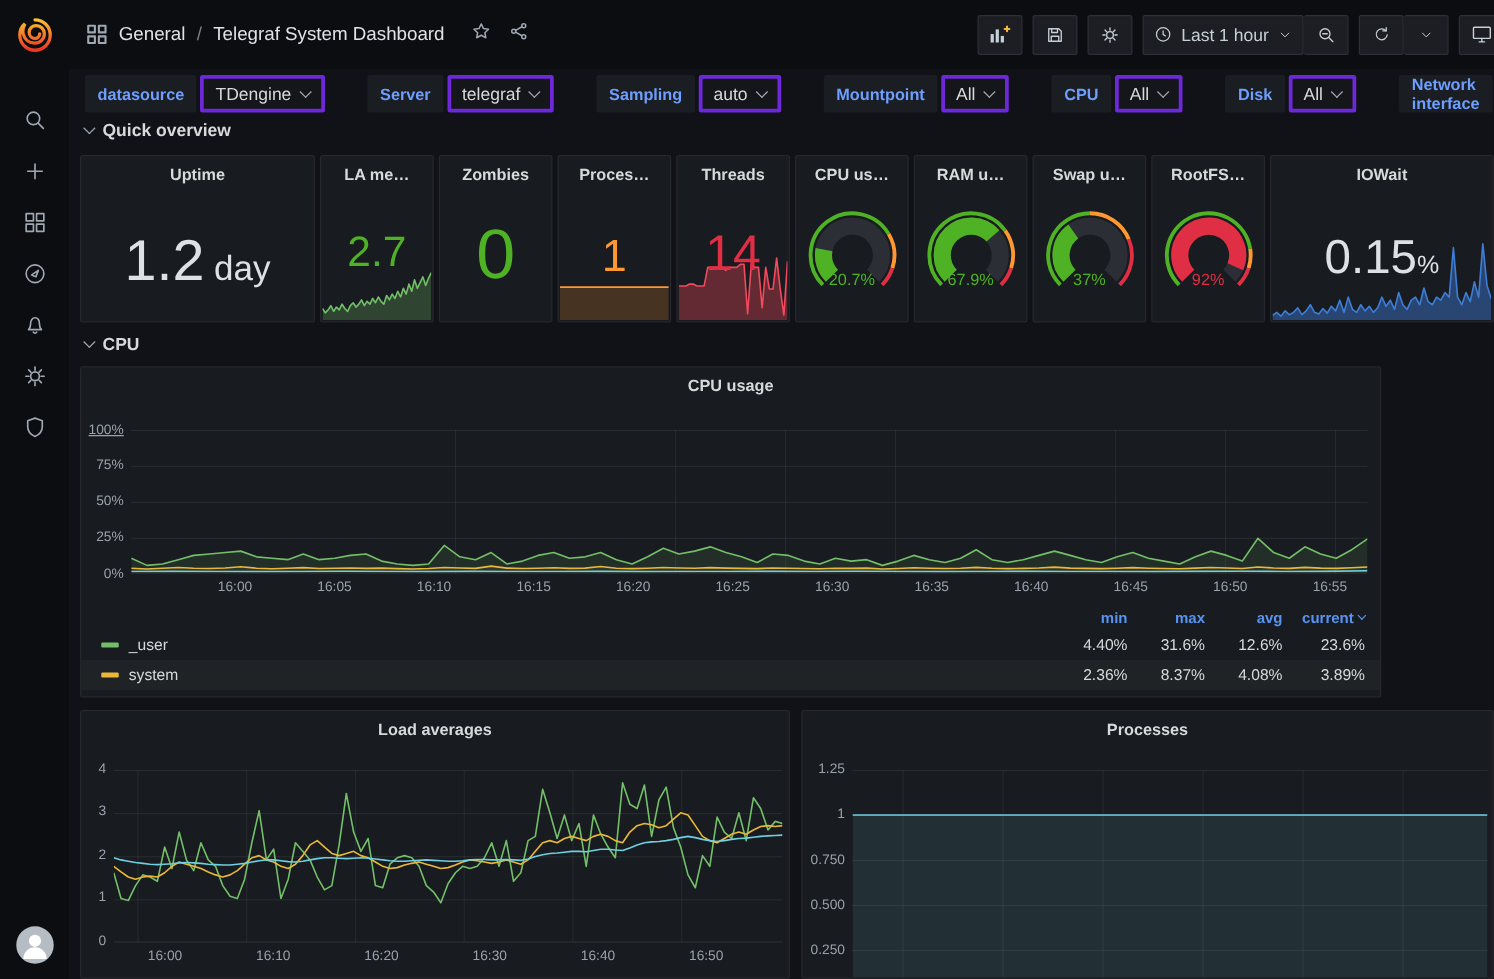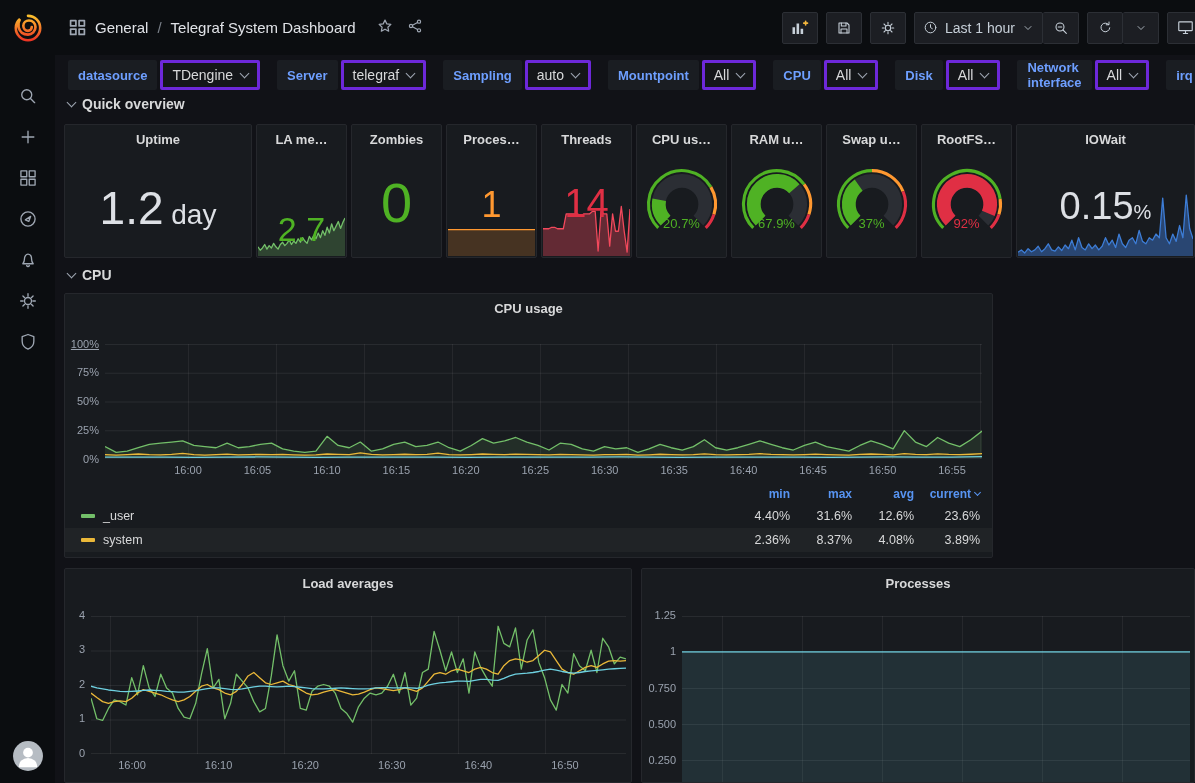--- a/index.html
+++ b/index.html
@@ -25,21 +25,21 @@
   .crumb-acts { display:flex; gap:14px; margin-left:12px; color:#9fa7b3; }
   .tb-right { margin-left:auto; display:flex; align-items:center; gap:8px; }
   .tb-btn { height:32px; min-width:36px; padding:0 8px; background:#1c1e23; border:1px solid #2c2f35;
     border-radius:2px; color:#c7d0d9; display:flex; align-items:center; justify-content:center; gap:7px; cursor:pointer; font-size:14px; }
   .tb-group { display:flex; }
   .tb-group .tb-btn + .tb-btn { border-left:none; }
   .clipped { margin-right:-16px; }
 
   
   .varbar { position:absolute; left:55px; right:0; top:55px; height:40px;
-    display:flex; align-items:center; gap:17px; padding-left:13px; }
+    display:flex; align-items:center; gap:34px; padding-left:13px; }
   .var-pair { display:flex; gap:3px; }
   .var-label { background:#1a1d22; color:#6e9fff; font-size:13px; font-weight:bold;
     height:30px; display:flex; align-items:center; padding:0 10px; border-radius:2px; }
   .var-value { background:#141619; border:3px solid #6d28d9; color:#d8d9da; font-size:14px;
     height:30px; display:flex; align-items:center; gap:8px; padding:0 9px; border-radius:2px; cursor:pointer; }
 
   
   .sec-h { position:absolute; display:flex; align-items:center; gap:7px; color:#d8d9da;
     font-size:14px; font-weight:bold; cursor:pointer; }
   .chev { width:7px; height:7px; border-right:1.5px solid #9fa7b3; border-bottom:1.5px solid #9fa7b3;
@@ -53,21 +53,21 @@
   .stat-row { position:absolute; left:64px; top:124px; right:0; height:134px; display:flex; gap:4px; }
   .sp { flex:0 0 91px; }
   .sp-uptime { flex:0 0 188px; } .sp-iowait { flex:1; }
   .big-val { position:absolute; left:0; right:0; text-align:center; font-weight:500; line-height:1; z-index:2; }
   .spark { position:absolute; left:1px; right:1px; bottom:1px; }
   .spark svg, .plot svg { width:100%; height:100%; display:block; }
   .gauge-svg { position:absolute; left:50%; top:36px; width:86px; height:76px; margin-left:-43px; }
   .gauge-val { position:absolute; left:0; right:0; bottom:26px; text-align:center; font-size:13px; font-weight:500; z-index:2; }
 
   
-  .cpu-panel { position:absolute; left:64px; top:293px; width:929px; height:265px; }
+  .cpu-panel { position:absolute; left:64px; top:293px; width:1041px; height:265px; }
   .plot { position:absolute; border-bottom:1px solid rgba(255,255,255,0.07);
     background-image:
       linear-gradient(rgba(255,255,255,0.07) 1px, transparent 1px),
       linear-gradient(90deg, rgba(255,255,255,0.06) 1px, transparent 1px); }
   .cpu-plot { left:40px; right:10px; top:50px; height:115px; background-size:100% 28.75px, 88px 100%; background-position:0 0, 83px 0; }
   .ylab { position:absolute; font-size:11px; color:#9aa2ae; text-align:right; width:34px; height:13px; line-height:13px; }
   .xlabs { position:absolute; display:flex; justify-content:space-between; }
   .xlabs span { width:36px; text-align:center; font-size:11px; color:#9aa2ae; }
   .lgd { position:absolute; left:0; right:0; top:190px; font-size:12.5px; }
   .lgd-head, .lgd-row { display:grid; grid-template-columns:1fr 62px 62px 62px 66px; align-items:center; padding:0 12px 0 16px; }
@@ -317,21 +317,21 @@
 
 <div class="stat-row">
   <div class="panel sp sp-uptime">
     <div class="p-title">Uptime</div>
     <div class="big-val" style="top:60px; color:#dde0e5;">
       <span style="font-size:46px;">1.2</span><span style="font-size:28px;"> </span><span style="font-size:28px;">day</span>
     </div>
   </div>
   <div class="panel sp">
     <div class="p-title">LA me…</div>
-    <div class="big-val" style="top:60px; font-size:34px; color:#4fb224;margin-top:27px;">2.7</div>
+    <div class="big-val" style="top:60px; font-size:34px; color:#4fb224;">2.7</div>
     <div class="spark" style="height:46px;">
         <svg viewBox="0 0 100 100" preserveAspectRatio="none">
           <polygon points="0,100 0.00,80.00 2.56,87.50 5.13,82.50 7.69,75.00 10.26,85.00 12.82,77.50 15.38,82.50 17.95,72.50 20.51,80.00 23.08,85.00 25.64,75.00 28.21,70.00 30.77,77.50 33.33,72.50 35.90,65.00 38.46,75.00 41.03,67.50 43.59,72.50 46.15,62.50 48.72,70.00 51.28,60.00 53.85,67.50 56.41,72.50 58.97,57.50 61.54,65.00 64.10,55.00 66.67,62.50 69.23,50.00 71.79,60.00 74.36,45.00 76.92,55.00 79.49,37.50 82.05,50.00 84.62,30.00 87.18,45.00 89.74,35.00 92.31,25.00 94.87,40.00 97.44,27.50 100.00,17.50 100,100" fill="rgba(115,191,105,0.25)"></polygon>
           <polyline points="0.00,80.00 2.56,87.50 5.13,82.50 7.69,75.00 10.26,85.00 12.82,77.50 15.38,82.50 17.95,72.50 20.51,80.00 23.08,85.00 25.64,75.00 28.21,70.00 30.77,77.50 33.33,72.50 35.90,65.00 38.46,75.00 41.03,67.50 43.59,72.50 46.15,62.50 48.72,70.00 51.28,60.00 53.85,67.50 56.41,72.50 58.97,57.50 61.54,65.00 64.10,55.00 66.67,62.50 69.23,50.00 71.79,60.00 74.36,45.00 76.92,55.00 79.49,37.50 82.05,50.00 84.62,30.00 87.18,45.00 89.74,35.00 92.31,25.00 94.87,40.00 97.44,27.50 100.00,17.50" fill="none" stroke="#73bf69" stroke-width="1.3" stroke-linejoin="round" vector-effect="non-scaling-stroke"></polyline>
         </svg>
       </div>
   </div>
   <div class="panel sp">
     <div class="p-title">Zombies</div>
     <div class="big-val" style="top:50px; font-size:56px; color:#4fb224;">0</div>

